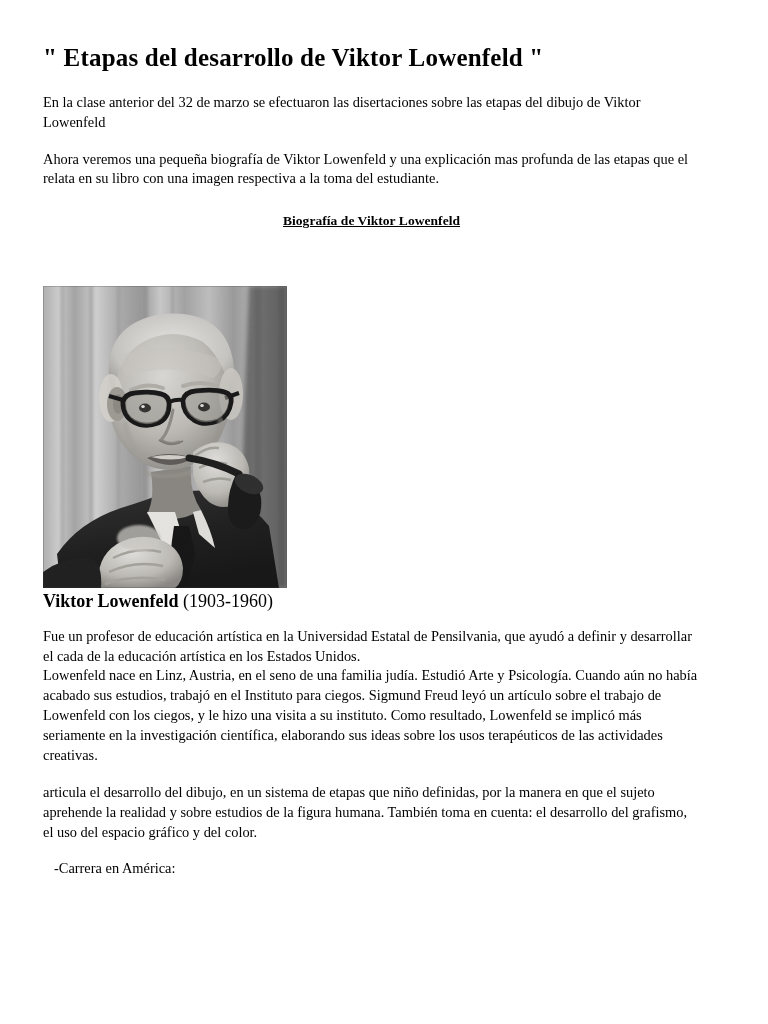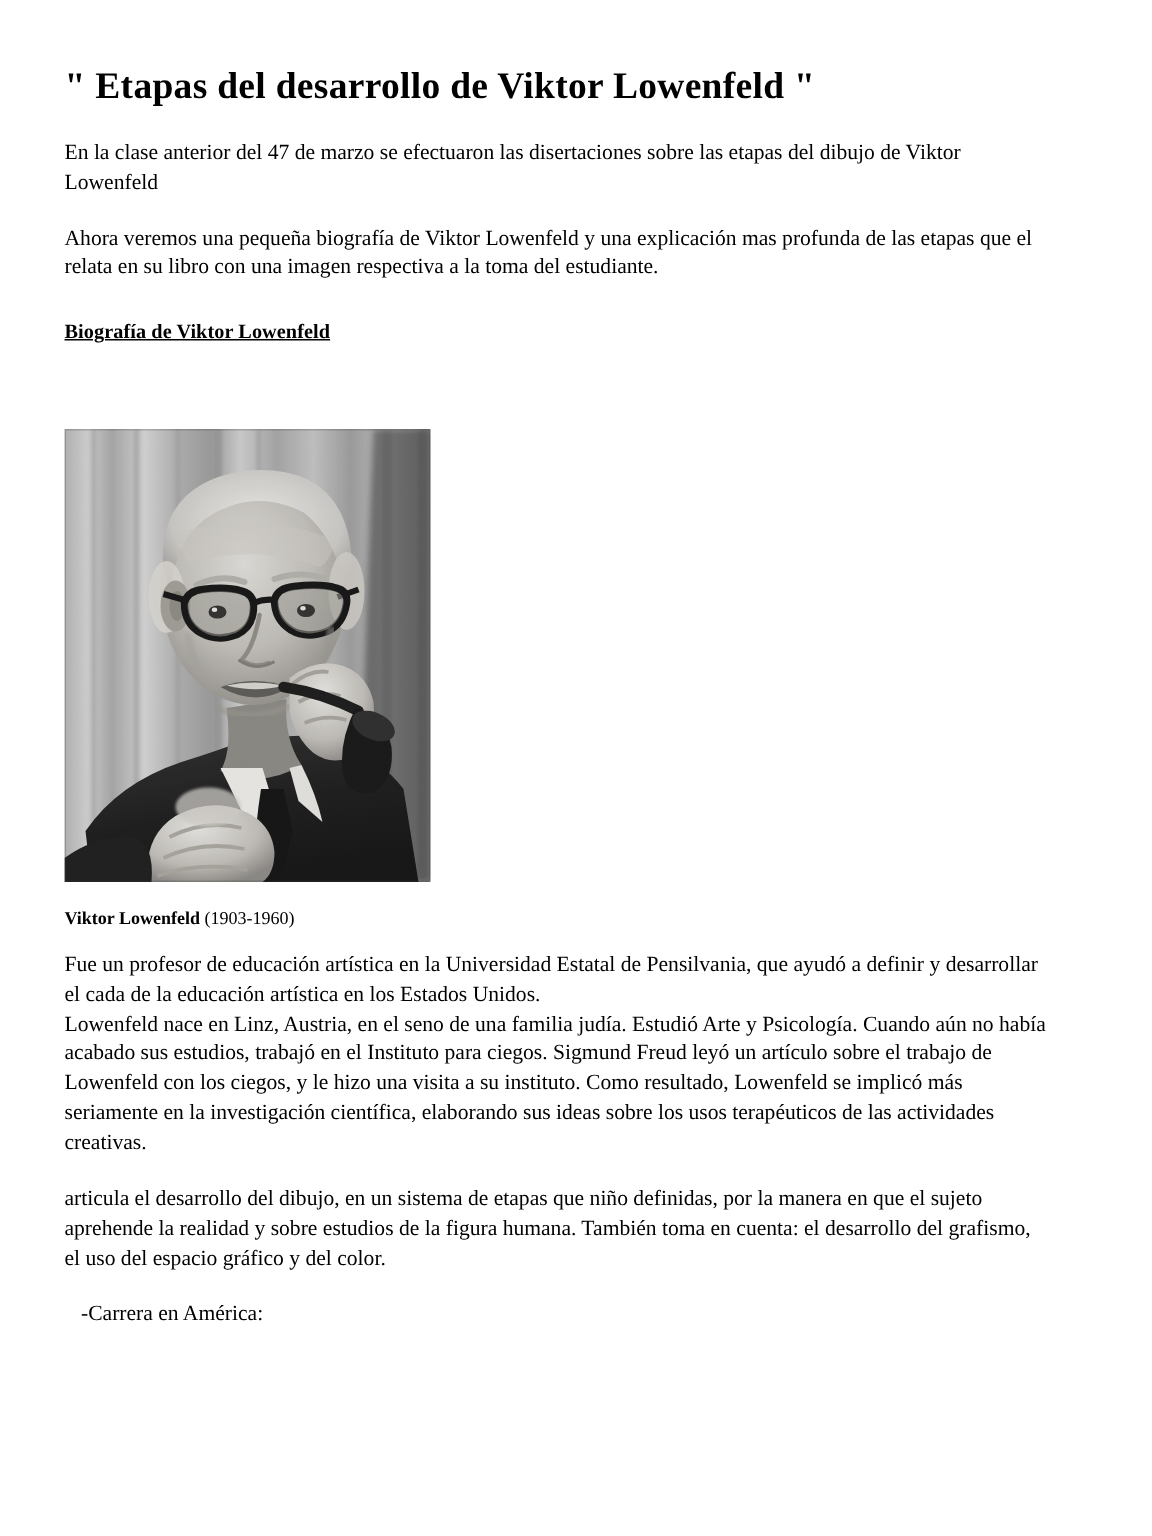--- a/index.html
+++ b/index.html
@@ -33,20 +33,21 @@
   .section-heading {
     font-size: 13.5px;
     font-weight: bold;
     text-decoration: underline;
     margin: 0 0 17px 0;
     letter-spacing: 0.05px;
   }
   .section-heading.bio {
     margin-top: 24px;
     margin-bottom: 12px;
+    text-align: center;
   }
   p.body {
     font-size: 14.4px;
     line-height: 1.38;
     margin: 0 0 17px 0;
     text-align: left;
   }
   p.body.tight {
     margin-bottom: 0;
   }
@@ -57,22 +58,22 @@
     height: 302px;
     line-height: 0;
   }
   .portrait {
     display: block;
     width: 244px;
     height: 302px;
     border: 0;
   }
   .caption {
-    font-size: 12px;
-    margin: 17px 0 13px 0;
+    font-size: 18px;
+    margin: 2px 0 13px 0;
     line-height: 1.3;
   }
   .caption .name {
     font-weight: bold;
   }
   .caption .years {
     font-weight: normal;
   }
   .tail {
     font-size: 14.4px;
@@ -81,21 +82,21 @@
   }
 </style>
 </head>
 <body>
 
 <div class="page">
 
   <h1 class="doc-title">" Etapas del desarrollo de Viktor Lowenfeld "</h1>
 
 
-  <p class="body">En la clase anterior del 47 de marzo se efectuaron las disertaciones sobre las etapas del dibujo de Viktor Lowenfeld</p>
+  <p class="body">En la clase anterior del 32 de marzo se efectuaron las disertaciones sobre las etapas del dibujo de Viktor Lowenfeld</p>
 
 
   <p class="body"> Ahora veremos una pequeña biografía  de Viktor Lowenfeld y una explicación mas profunda de las etapas que el relata en su libro con una imagen respectiva a la toma del estudiante.</p>
 
   <div class="section-heading bio">Biografía de Viktor Lowenfeld</div>
 
   <div class="portrait-wrap">
     <svg class="portrait" viewBox="0 0 244 302" preserveAspectRatio="none">
       <defs>
         <linearGradient id="curtain" x1="0" y1="0" x2="1" y2="0">

